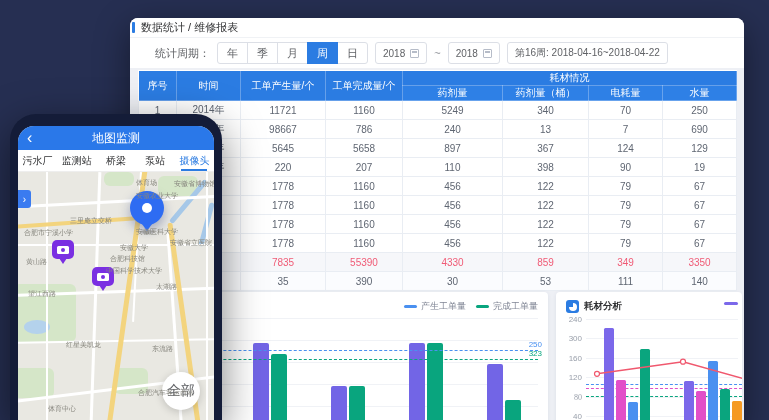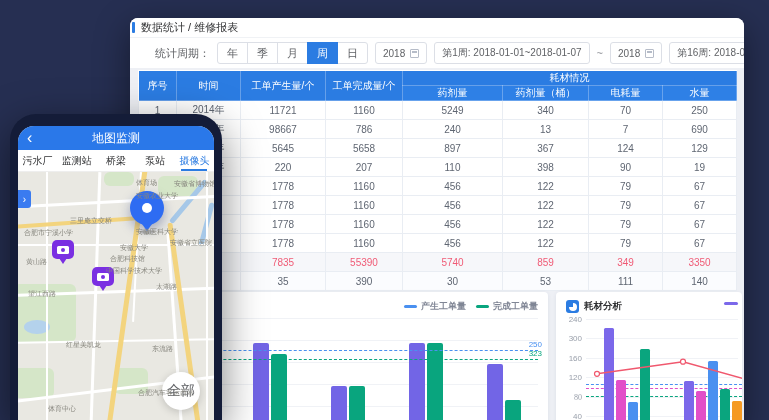--- a/index.html
+++ b/index.html
@@ -36,21 +36,21 @@
   td{font-size:10px;color:#5f6672;text-align:center;height:19px;padding:0;border:1px solid #e9edf3;background:#fff;}
   tr.total-row td{background:#f6f7fa;color:#f05b76;}
   tr.avg-row td{background:#fbfcfe;color:#5f6672;}
 
   
   .panel{position:absolute;top:274px;background:#fff;border-radius:4px;box-shadow:0 1px 4px rgba(30,50,90,.08);
          overflow:hidden;height:146px;}
   .panel-left{left:8px;width:410px;}
   .panel-right{left:426px;width:186px;}
   .legend{position:absolute;top:8px;right:10px;display:flex;gap:10px;align-items:center;}
-  .legend-item{display:flex;align-items:center;gap:4px;font-weight:bold;}
+  .legend-item{display:flex;align-items:center;gap:4px;}
   .legend-swatch{width:13px;height:3px;border-radius:2px;}
   .legend-label{font-size:9px;color:#808695;}
   .plot{position:absolute;left:0;top:0;right:0;bottom:0;}
   .grid{position:absolute;left:10px;right:10px;height:1px;background:#f0f2f6;}
   .bar{position:absolute;width:16px;border-radius:2px 2px 0 0;}
   .refline{position:absolute;left:10px;right:10px;height:0;border-top:1px dashed;}
   .reflabel{position:absolute;right:6px;font-size:8px;}
   .panel-title{position:absolute;left:10px;top:8px;display:flex;align-items:center;gap:5px;}
   .pt-icon{width:13px;height:13px;border-radius:3px;background:#2b7ce2;display:flex;align-items:center;justify-content:center;}
   .pt-pie{width:8px;height:8px;border-radius:50%;background:conic-gradient(#fff 0 270deg,#2b7ce2 270deg 360deg);}
@@ -112,23 +112,20 @@
         <span class="seg">年</span>
         <span class="seg">季</span>
         <span class="seg">月</span>
         <span class="seg active">周</span>
         <span class="seg">日</span>
       </span>
     <span class="inputbox">
       <span>2018</span>
       <span class="cal-icon"></span>
     </span>
-    <span class="inputbox">
-      <span>第1周: 2018-01-01~2018-01-07</span>
-    </span>
     <span class="tilde">~</span>
     <span class="inputbox">
       <span>2018</span>
       <span class="cal-icon"></span>
     </span>
     <span class="inputbox">
       <span>第16周: 2018-04-16~2018-04-22</span>
     </span>
 
   </div>
@@ -238,21 +235,21 @@
             <td>1160</td>
             <td>456</td>
             <td>122</td>
             <td>79</td>
             <td>67</td>
           </tr>
           <tr class="total-row">
             <td colspan="2">合计</td>
             <td>7835</td>
             <td>55390</td>
-            <td>5740</td>
+            <td>4330</td>
             <td>859</td>
             <td>349</td>
             <td>3350</td>
           </tr>
           <tr class="avg-row">
             <td colspan="2">平均值</td>
             <td>35</td>
             <td>390</td>
             <td>30</td>
             <td>53</td>

